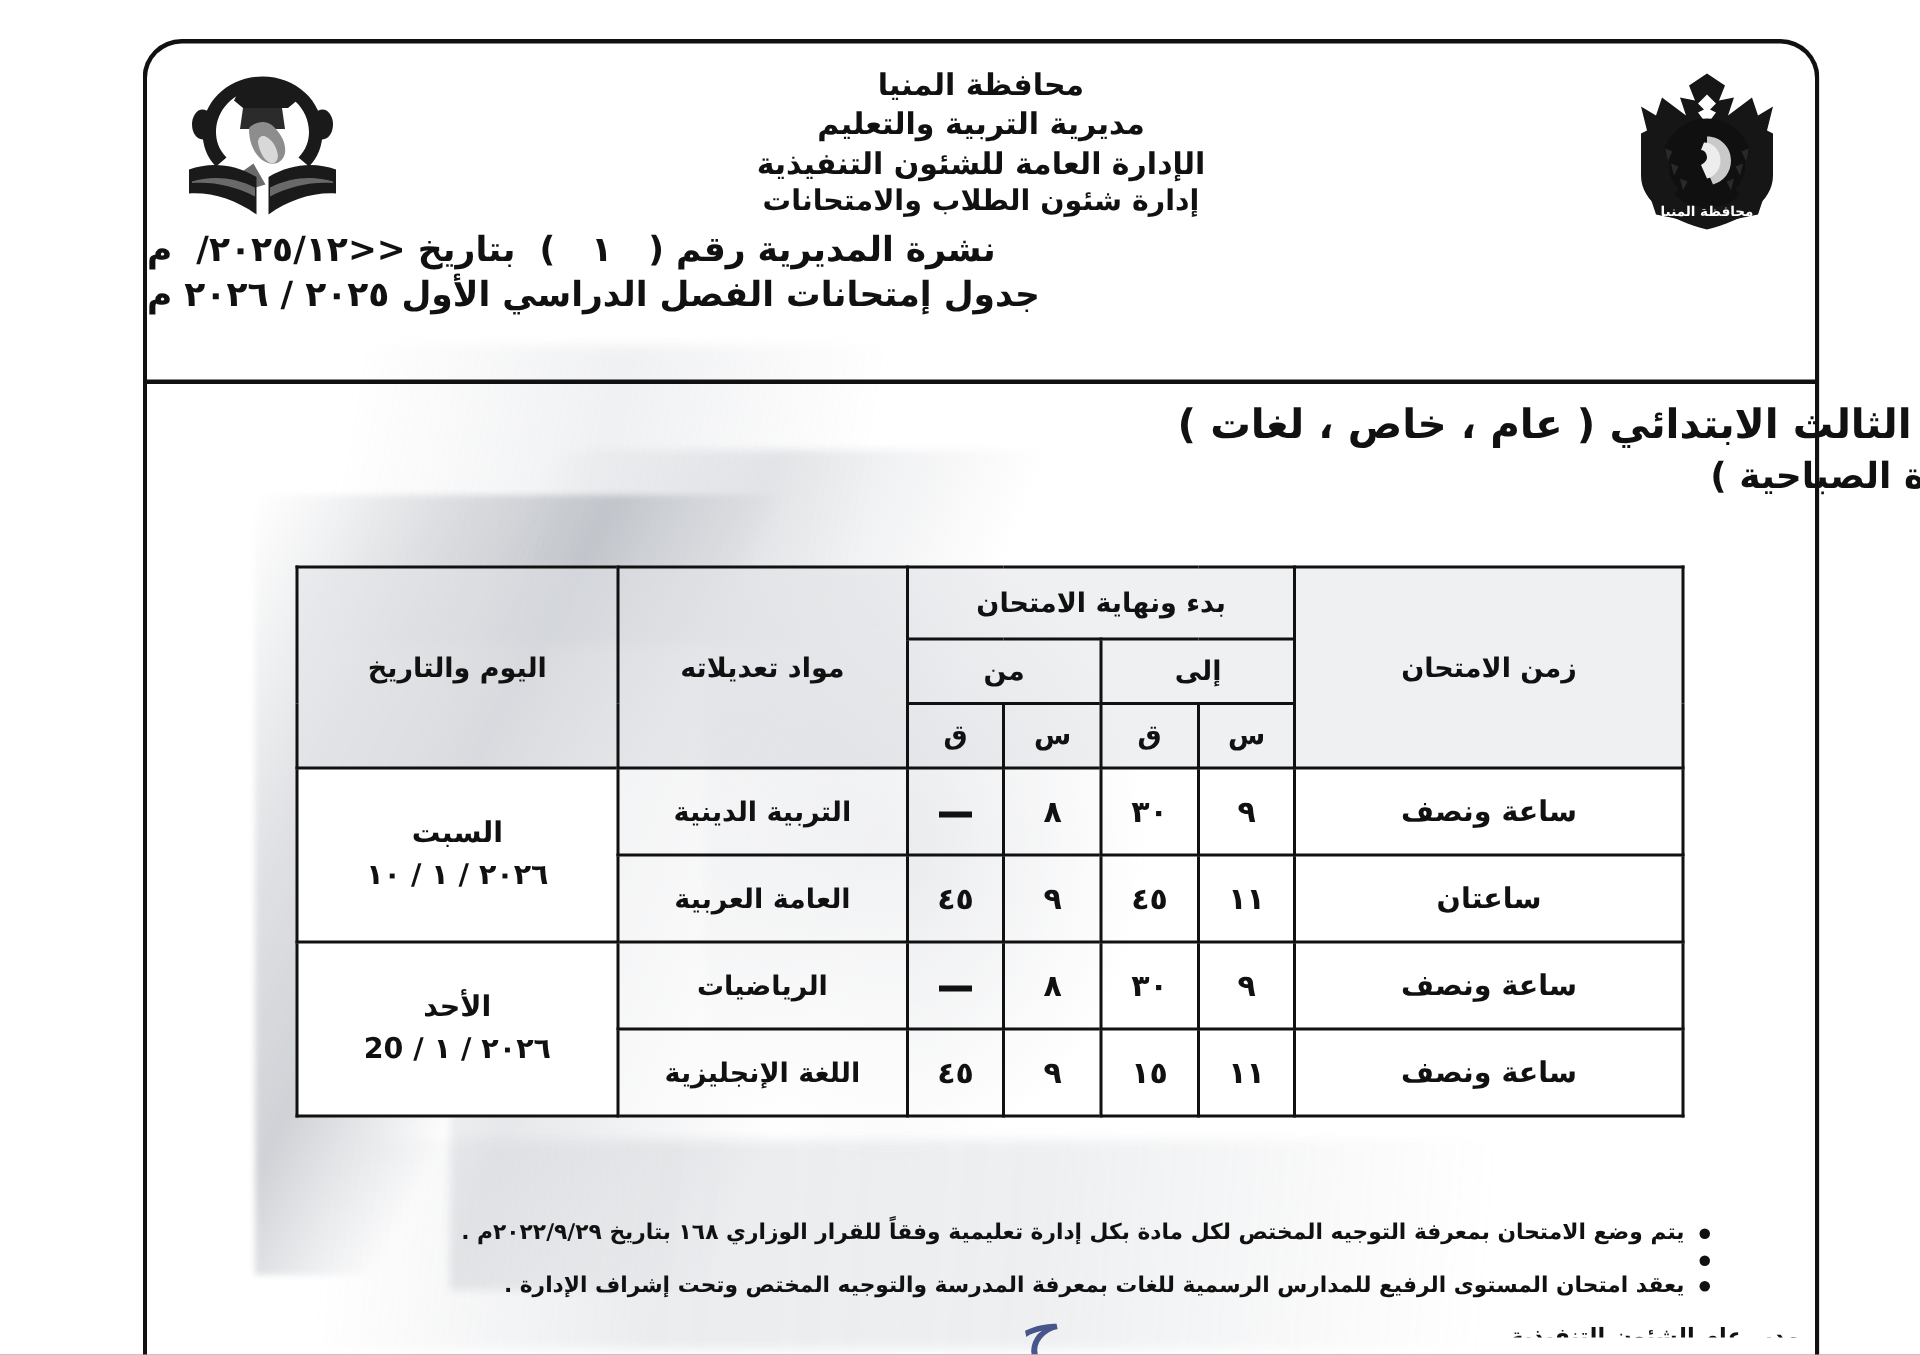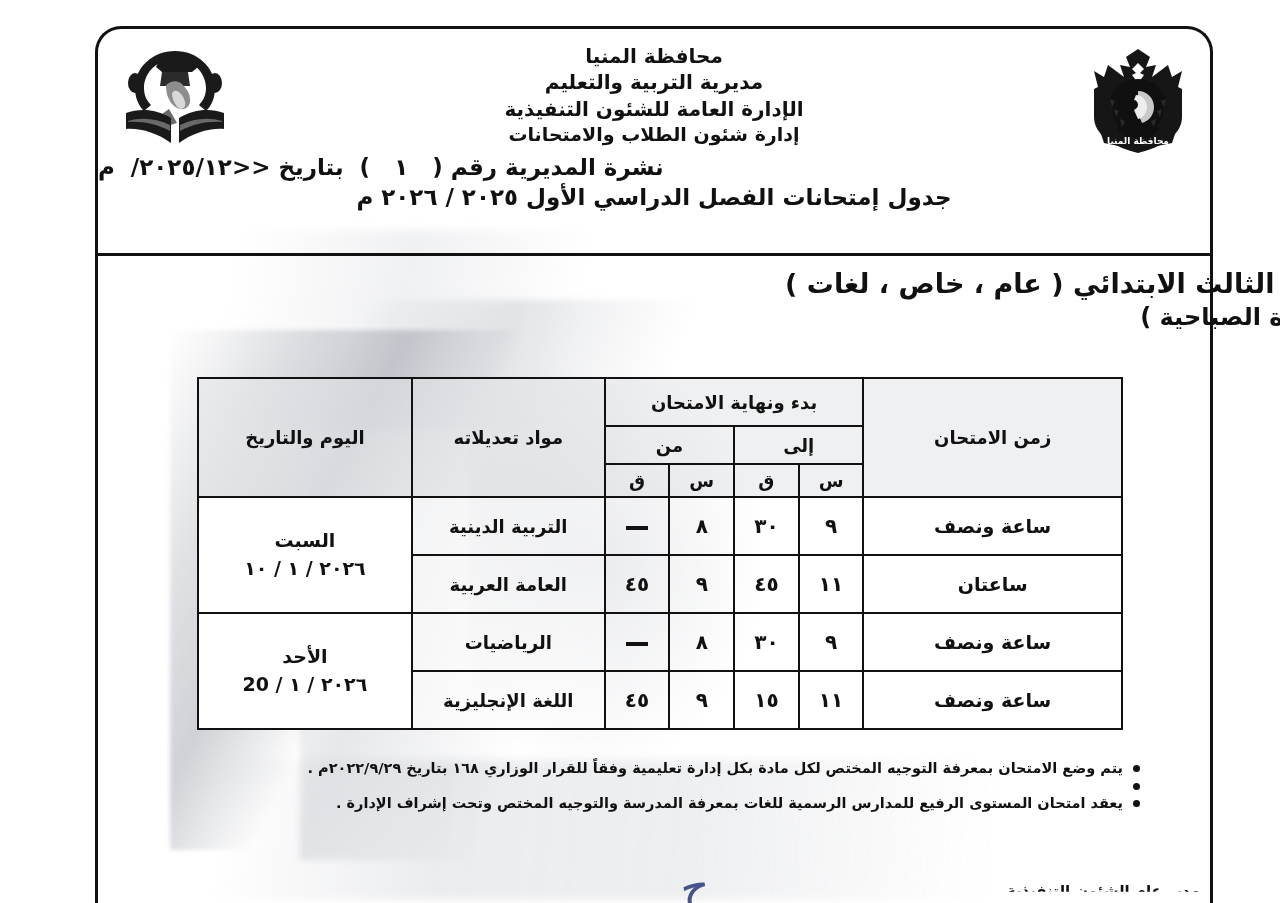--- a/index.html
+++ b/index.html
@@ -115,21 +115,21 @@
     font-size: 23px;
     font-weight: 700;
     text-align: left;
     margin-top: 7px;
     white-space: pre;
     color: #111;
   }
   .bulletin-line2 {
     font-size: 23px;
     font-weight: 700;
-    text-align: center;
+    text-align: left;
     margin-top: 4px;
     color: #111;
   }
 
   .rule {
     position: absolute;
     left: 98px;
     width: 1112px;
     height: 3px;
     background: #111;
@@ -171,21 +171,21 @@
     table-layout: fixed;
     background: transparent;
   }
   table.sched th,
   table.sched td {
     border: 2.5px solid #111;
     text-align: center;
     vertical-align: middle;
     font-weight: 700;
     color: #111;
-    padding: 0;
+    padding: 10px;
   }
   table.sched thead th {
     background: rgba(225,227,231,0.55);
     font-size: 18px;
   }
   .th-day    { width: 205px; }
   .th-subj   { width: 185px; }
   .th-hq     { width: 62px; }
   .th-dur    { width: 248px; }
 
@@ -216,21 +216,21 @@
     display: inline-block;
     width: 22px;
     height: 4px;
     background: #111;
     vertical-align: middle;
   }
 
   
   .notes {
     position: absolute;
-    right: 140px; top: 755px;
+    right: 140px; top: 809px;
     width: 935px;
     z-index: 4;
     direction: rtl;
   }
   .note-item {
     display: flex;
     align-items: center;
     justify-content: flex-start;
     gap: 10px;
     font-size: 14.5px;

